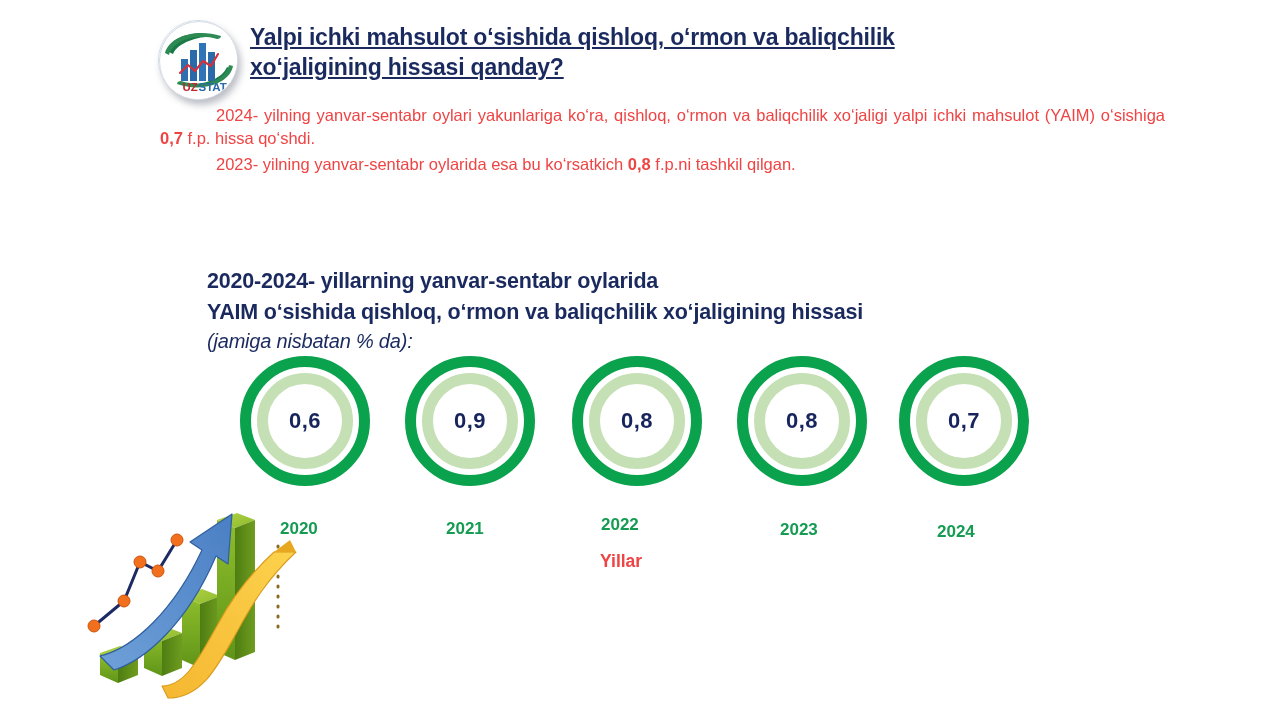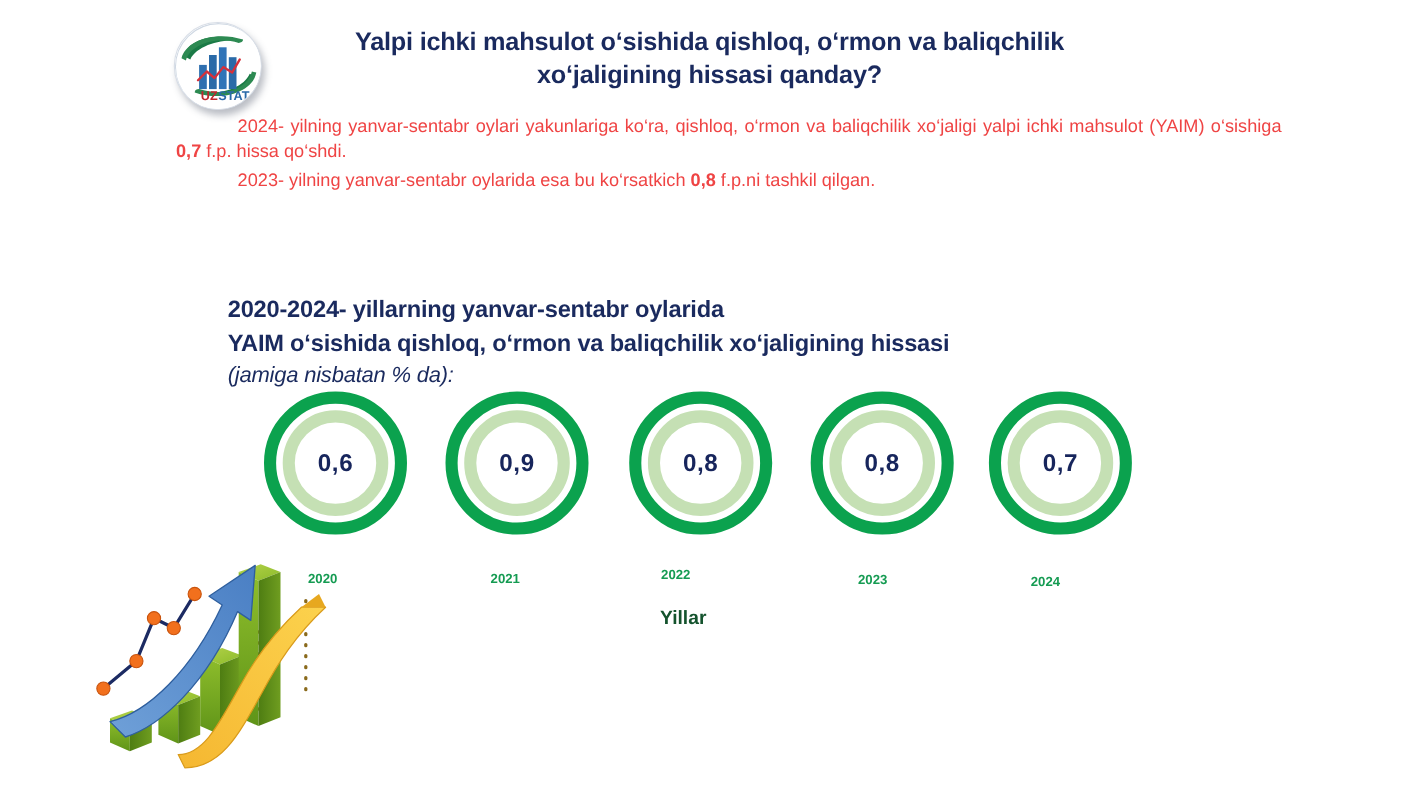--- a/index.html
+++ b/index.html
@@ -24,24 +24,24 @@
     border:1px solid #d7dde6;
     box-shadow:3px 5px 7px rgba(60,70,90,0.35);
     overflow:hidden;
     text-align:right;
   }
   .logo-badge svg{ display:block; }
 
   
   .headline{
     position:absolute; left:250px; top:22px; width:790px;
-    text-align:center;
     font-size:23px; font-weight:bold; line-height:1.32;
     color:#1a2a5e;
     letter-spacing:-0.2px;
+    text-decoration:underline;
   }
 
   
   .para-block{
     position:absolute; left:160px; top:104px; width:1005px;
     color:#ef4444;
     font-size:16.5px;
     line-height:1.42;
   }
   .para{
@@ -93,26 +93,26 @@
   .donut .val{
     position:absolute; inset:0;
     display:flex; align-items:center; justify-content:center;
     font-size:22px; font-weight:bold; color:#17255c;
     letter-spacing:0.5px;
   }
 
   
   .yearlab{
     position:absolute;
-    font-size:12px; font-weight:bold; color:#159b52;
+    font-size:17px; font-weight:bold; color:#159b52;
     white-space:nowrap;
   }
   .yillar{
     position:absolute; left:600px; top:551px;
-    font-size:17.5px; font-weight:bold; color:#14532d;
+    font-size:17.5px; font-weight:bold; color:#ef4444;
   }
 
   
   .illus{
     position:absolute; left:62px; top:478px;
     width:252px; height:225px;
   }
   .illus svg{ display:block; }
 </style>
 </head>

